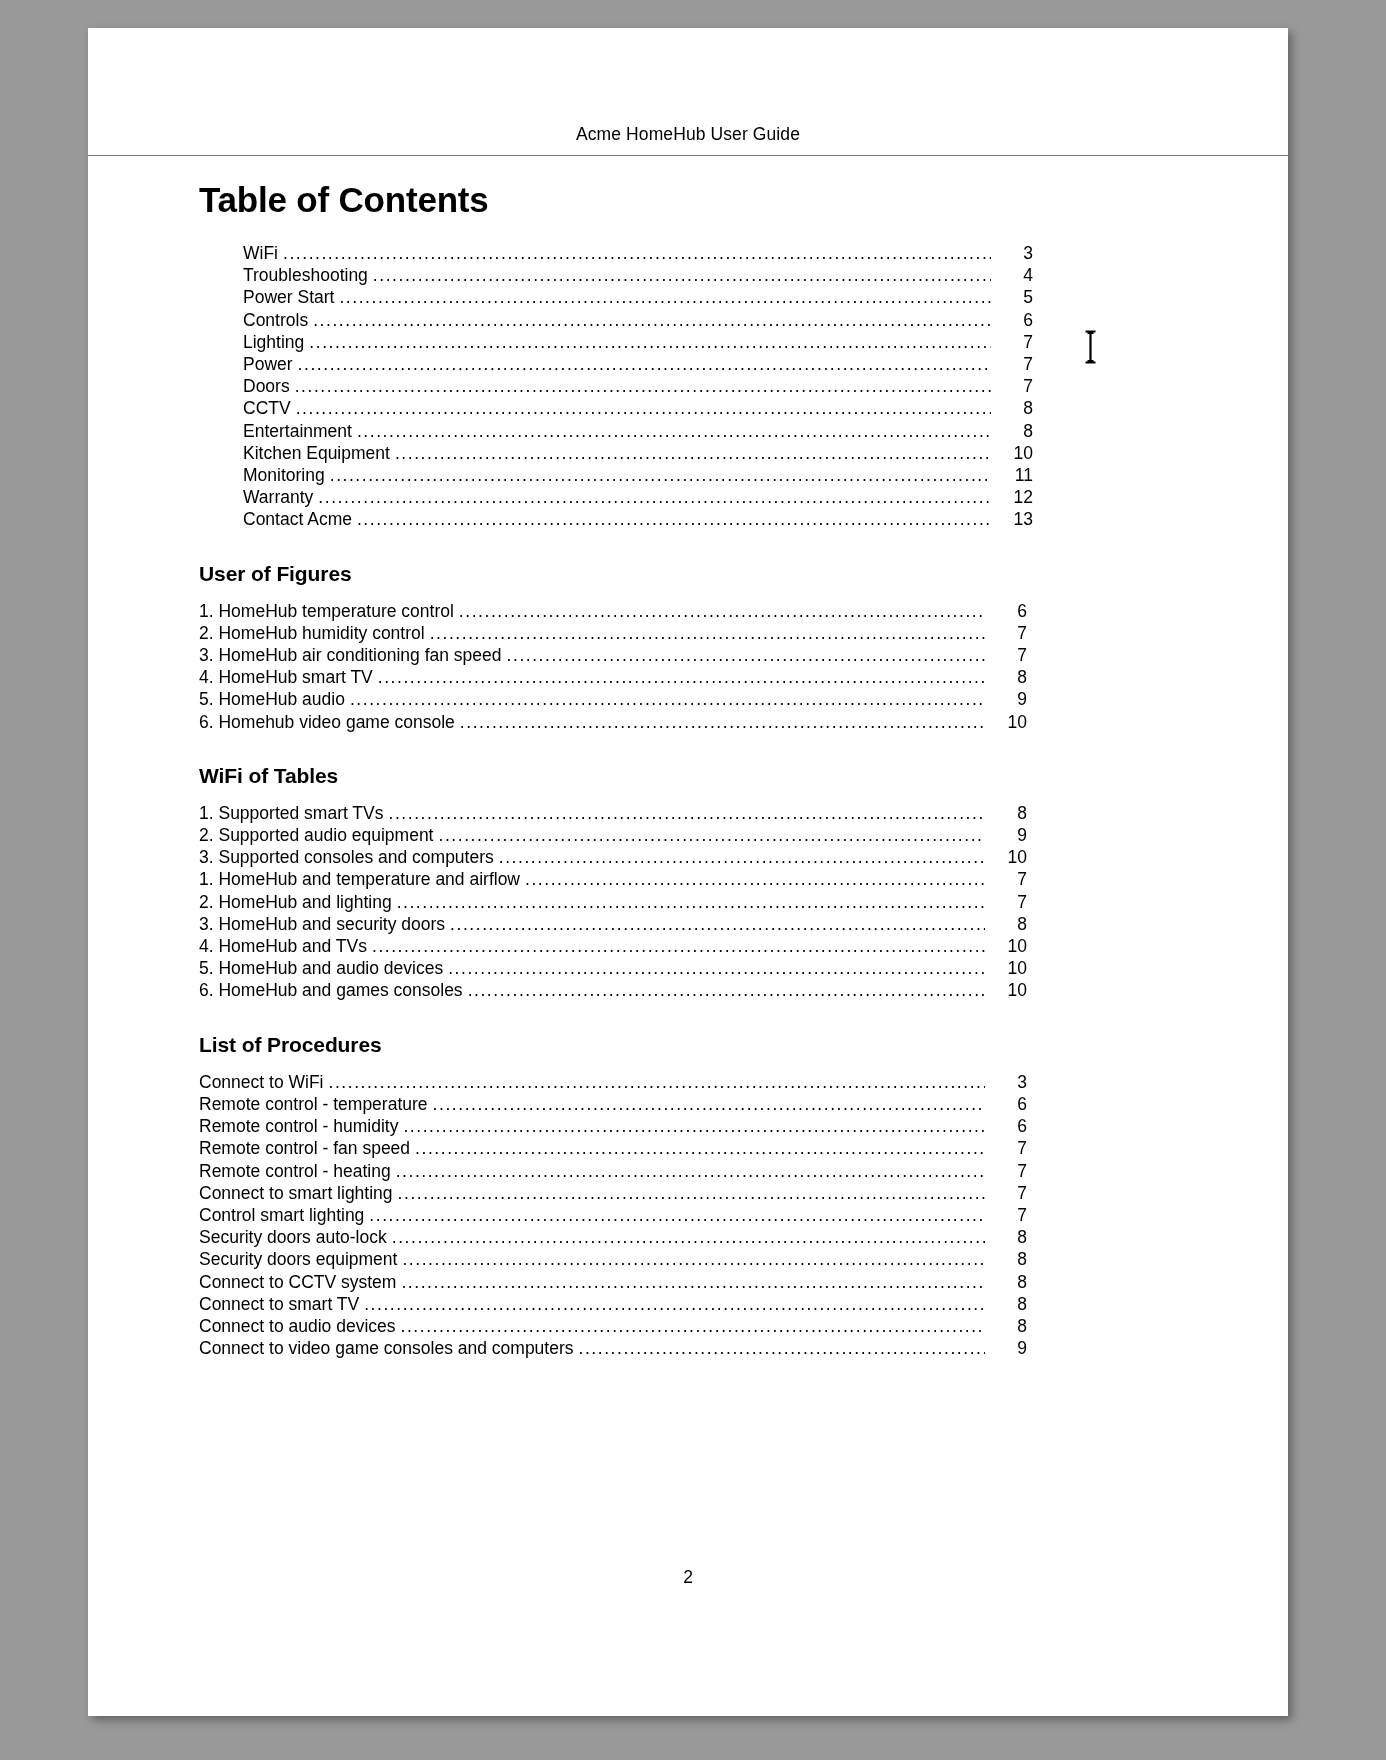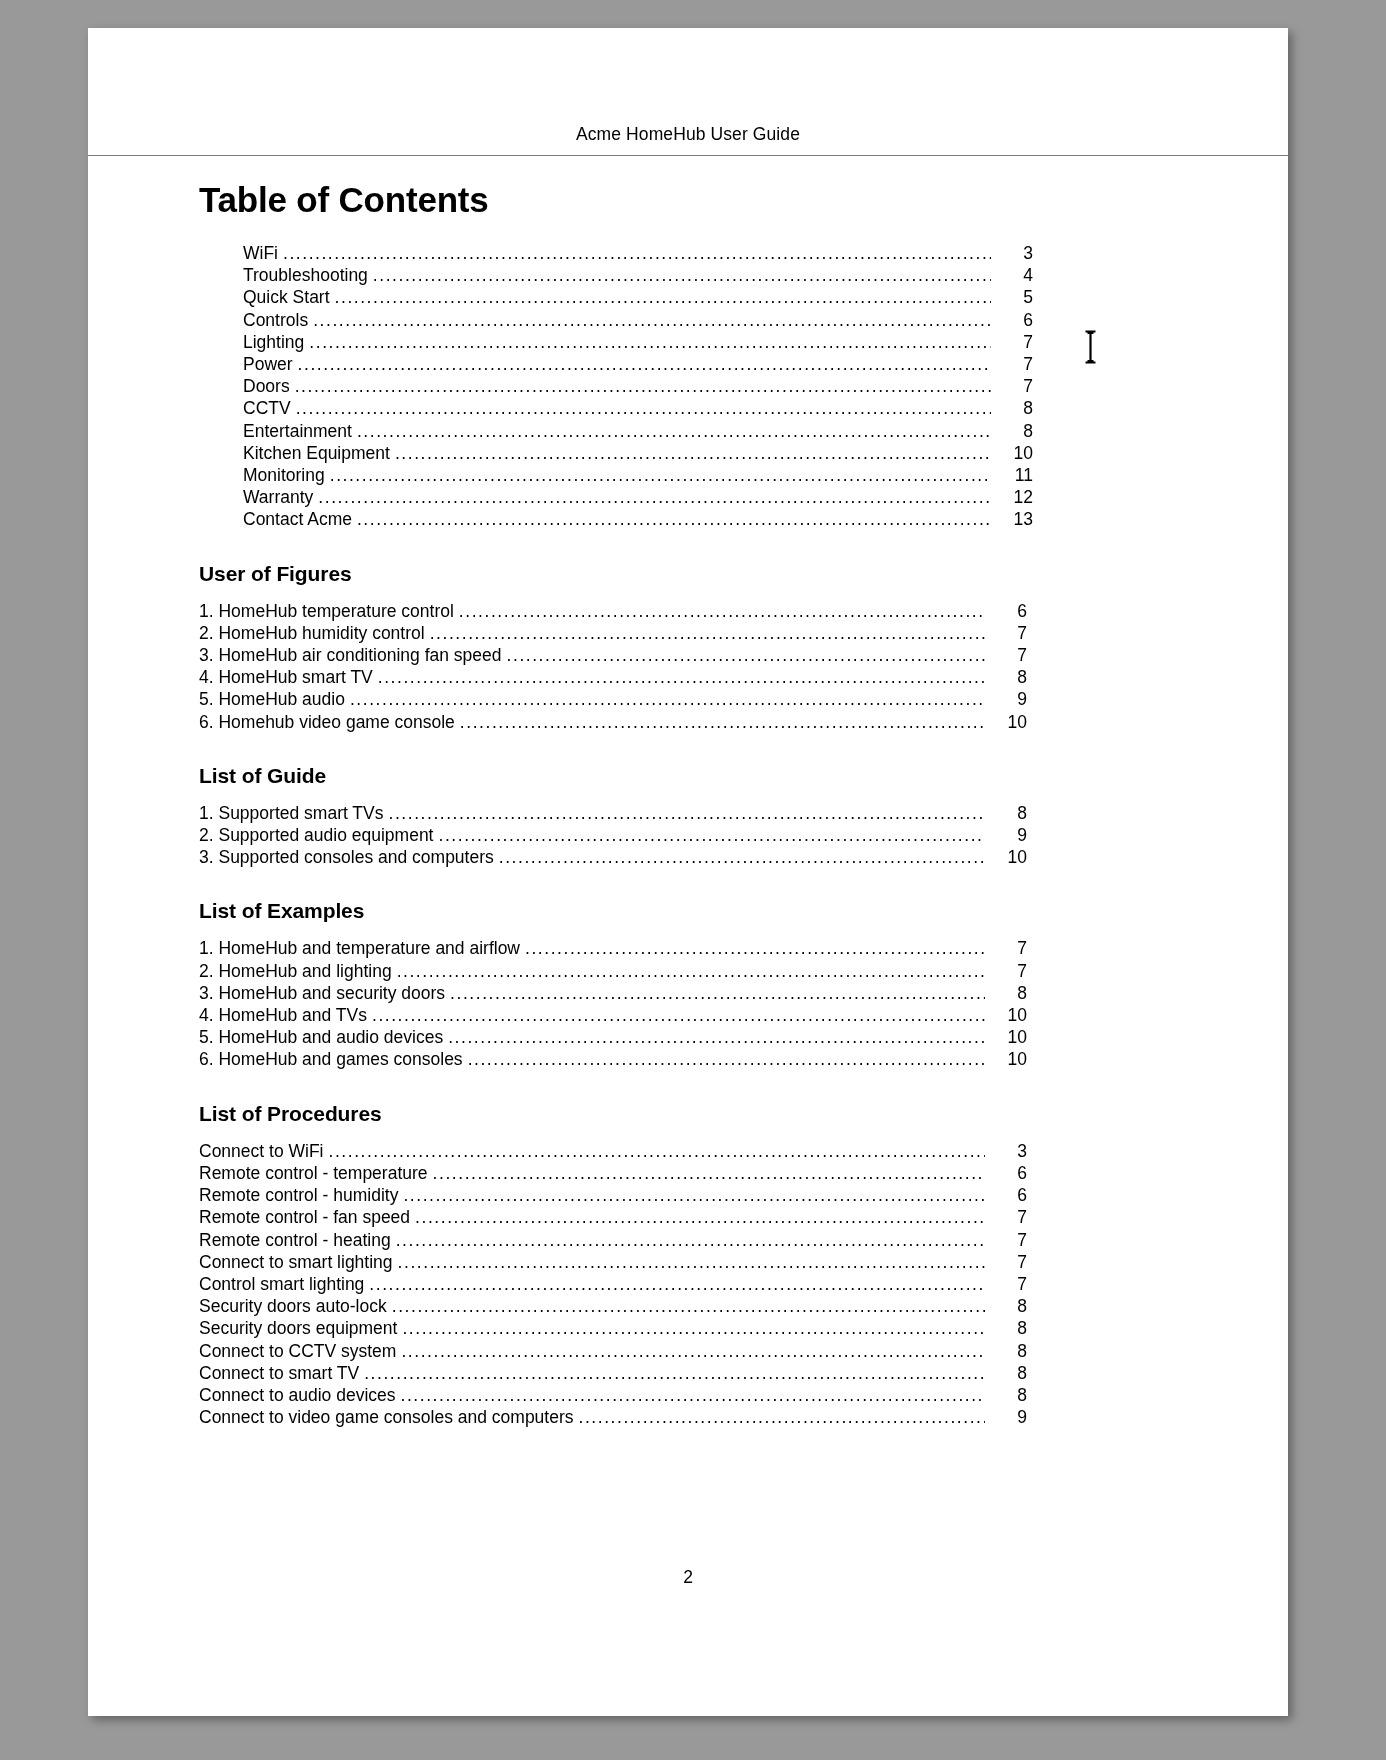--- a/index.html
+++ b/index.html
@@ -149,21 +149,21 @@
           <span class="entry-label">WiFi</span>
           <span class="leader">....................................................................................................................................................................................................................................................................</span>
           <span class="page-num">3</span>
         </li>
         <li class="toc-row lvl-1">
           <span class="entry-label">Troubleshooting</span>
           <span class="leader">....................................................................................................................................................................................................................................................................</span>
           <span class="page-num">4</span>
         </li>
         <li class="toc-row lvl-1">
-          <span class="entry-label">Quick Start</span>
+          <span class="entry-label">Power Start</span>
           <span class="leader">....................................................................................................................................................................................................................................................................</span>
           <span class="page-num">5</span>
         </li>
         <li class="toc-row lvl-1">
           <span class="entry-label">Controls</span>
           <span class="leader">....................................................................................................................................................................................................................................................................</span>
           <span class="page-num">6</span>
         </li>
         <li class="toc-row lvl-2">
           <span class="entry-label">Lighting</span>
@@ -239,40 +239,39 @@
           <span class="leader">....................................................................................................................................................................................................................................................................</span>
           <span class="page-num">9</span>
         </li>
         <li class="toc-row">
           <span class="entry-label">6. Homehub video game console</span>
           <span class="leader">....................................................................................................................................................................................................................................................................</span>
           <span class="page-num">10</span>
         </li>
       </ul>
 
-    <h2 class="section-title">List of Guide</h2>
+    <h2 class="section-title">WiFi of Tables</h2>
     <ul class="toc-list flat-list" id="tables-entries">
         <li class="toc-row">
           <span class="entry-label">1. Supported smart TVs</span>
           <span class="leader">....................................................................................................................................................................................................................................................................</span>
           <span class="page-num">8</span>
         </li>
         <li class="toc-row">
           <span class="entry-label">2. Supported audio equipment</span>
           <span class="leader">....................................................................................................................................................................................................................................................................</span>
           <span class="page-num">9</span>
         </li>
         <li class="toc-row">
           <span class="entry-label">3. Supported consoles and computers</span>
           <span class="leader">....................................................................................................................................................................................................................................................................</span>
           <span class="page-num">10</span>
         </li>
       </ul>
 
-    <h2 class="section-title">List of Examples</h2>
     <ul class="toc-list flat-list" id="examples-entries">
         <li class="toc-row">
           <span class="entry-label">1. HomeHub and temperature and airflow</span>
           <span class="leader">....................................................................................................................................................................................................................................................................</span>
           <span class="page-num">7</span>
         </li>
         <li class="toc-row">
           <span class="entry-label">2. HomeHub and lighting</span>
           <span class="leader">....................................................................................................................................................................................................................................................................</span>
           <span class="page-num">7</span>

